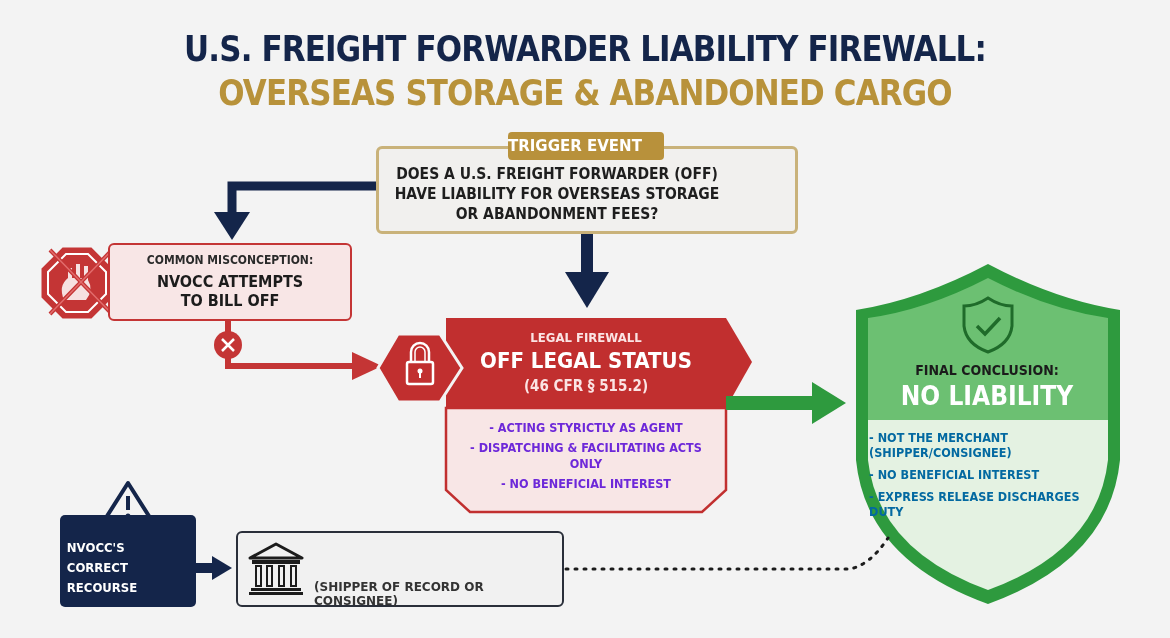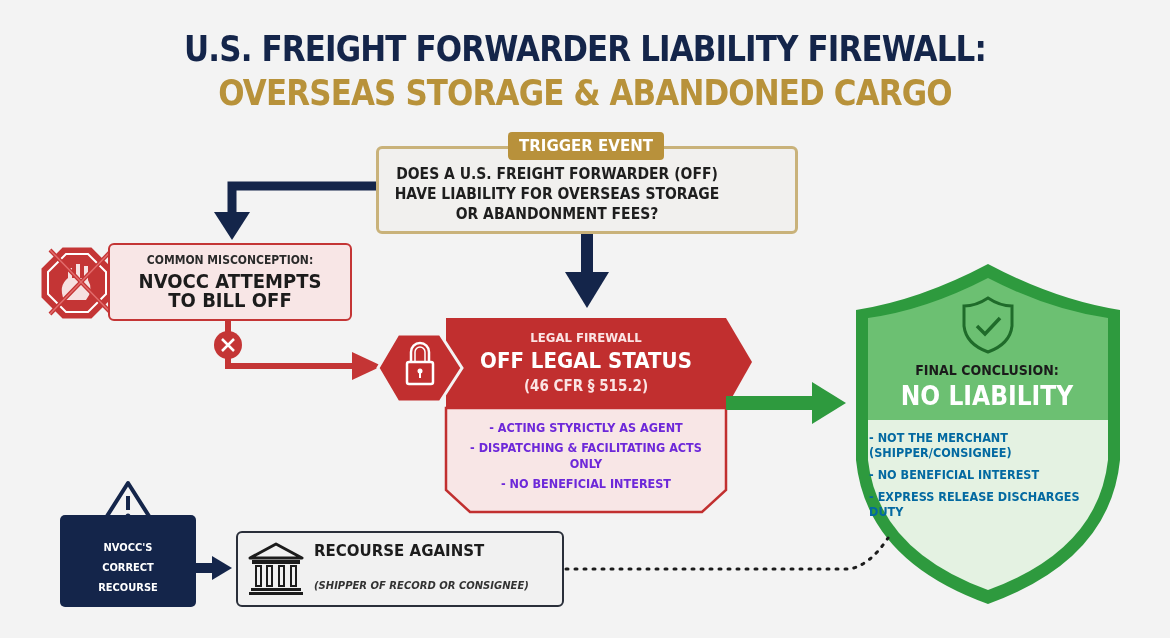--- a/index.html
+++ b/index.html
@@ -26,40 +26,40 @@
 
     
     .trigger-box {
       left: 376px; top: 146px; width: 422px; height: 88px;
       border: 3px solid #c9b27a; border-radius: 6px; background: #f1f0ee;
       box-sizing: border-box;
     }
     .trigger-badge {
       left: 508px; top: 132px; width: 156px; height: 28px;
       background: #b8913b; border-radius: 4px; color: #fff;
-      font-weight: bold; font-size: 15px; text-align: center; line-height: 28px;
+      font-weight: bold; font-size: 15px; text-align: left; line-height: 28px;
     }
     .trigger-text {
       left: 376px; top: 164px; width: 362px; text-align: center;
       font-weight: bold; font-size: 15.5px; line-height: 20px; color: #1e1e1e;
     }
 
     
     .mis-box {
       left: 108px; top: 243px; width: 244px; height: 78px;
       background: #f8e6e6; border: 2.5px solid #c43535; border-radius: 6px;
       box-sizing: border-box;
     }
     .mis-label {
       left: 108px; top: 253px; width: 244px; text-align: center;
       font-weight: bold; font-size: 12px; color: #2a2a2a;
     }
     .mis-text {
       left: 108px; top: 272px; width: 244px; text-align: center;
-      font-weight: bold; font-size: 20px; line-height: 19px; color: #1c1c1c;
+      font-weight: bold; font-size: 16px; line-height: 19px; color: #1c1c1c;
     }
 
     
     .fw-label {
       left: 446px; top: 330px; width: 280px; text-align: center;
       font-weight: bold; font-size: 13px; color: #fbe4e4;
     }
     .fw-title {
       left: 446px; top: 348px; width: 280px; text-align: center;
       font-weight: bold; font-size: 22px; color: #ffffff;
@@ -88,35 +88,35 @@
       font-weight: bold; font-size: 12.5px; line-height: 15px; color: #0369a1;
     }
     .fc-list div { margin-bottom: 7px; }
 
     
     .rec-dark {
       left: 60px; top: 515px; width: 136px; height: 92px;
       background: #14254a; border-radius: 5px;
     }
     .rec-dark-text {
-      left: 60px; top: 538px; width: 136px; text-align: center;
-      font-weight: bold; font-size: 11px; line-height: 20px; color: #fff;
+      left: 60px; top: 538px; width: 136px; text-align: left;
+      font-weight: bold; font-size: 13px; line-height: 20px; color: #fff;
     }
     .rec-box {
       left: 236px; top: 531px; width: 328px; height: 76px;
       background: #f1f1f1; border: 2.5px solid #2a2f3a; border-radius: 6px;
       box-sizing: border-box;
     }
     .rec-title {
       left: 314px; top: 542px; width: 250px;
       font-weight: bold; font-size: 15px; line-height: 18px; color: #1c1c1c;
     }
     .rec-sub {
       left: 314px; top: 580px; width: 250px;
-      font-weight: bold; font-size: 10px; color: #333; font-style: italic;
+      font-weight: bold; font-size: 12px; color: #333;
     }
   </style>
 </head>
 <body>
 
 <div class="abs title1">U.S. FREIGHT FORWARDER LIABILITY FIREWALL:</div>
 <div class="abs title2">OVERSEAS STORAGE &amp; ABANDONED CARGO</div>
 
 <svg class="layer" width="1170" height="638">
 
@@ -232,15 +232,14 @@
   <polygon points="28,2 54,16 2,16" fill="none" stroke="#1c1c1c" stroke-width="3" stroke-linejoin="round"></polygon>
   <rect x="4" y="18" width="48" height="4" fill="#1c1c1c"></rect>
   <rect x="8" y="24" width="5" height="20" fill="none" stroke="#1c1c1c" stroke-width="2"></rect>
   <rect x="19" y="24" width="5" height="20" fill="none" stroke="#1c1c1c" stroke-width="2"></rect>
   <rect x="31" y="24" width="5" height="20" fill="none" stroke="#1c1c1c" stroke-width="2"></rect>
   <rect x="43" y="24" width="5" height="20" fill="none" stroke="#1c1c1c" stroke-width="2"></rect>
   <rect x="3" y="46" width="50" height="3" fill="#1c1c1c"></rect>
   <rect x="1" y="50" width="54" height="3" fill="#1c1c1c"></rect>
 </svg>
 <div class="abs rec-title">
-  <div>RECOURSE AGAINST</div>
 </div>
 <div class="abs rec-sub">(SHIPPER OF RECORD OR CONSIGNEE)</div>
 
 </body></html>

